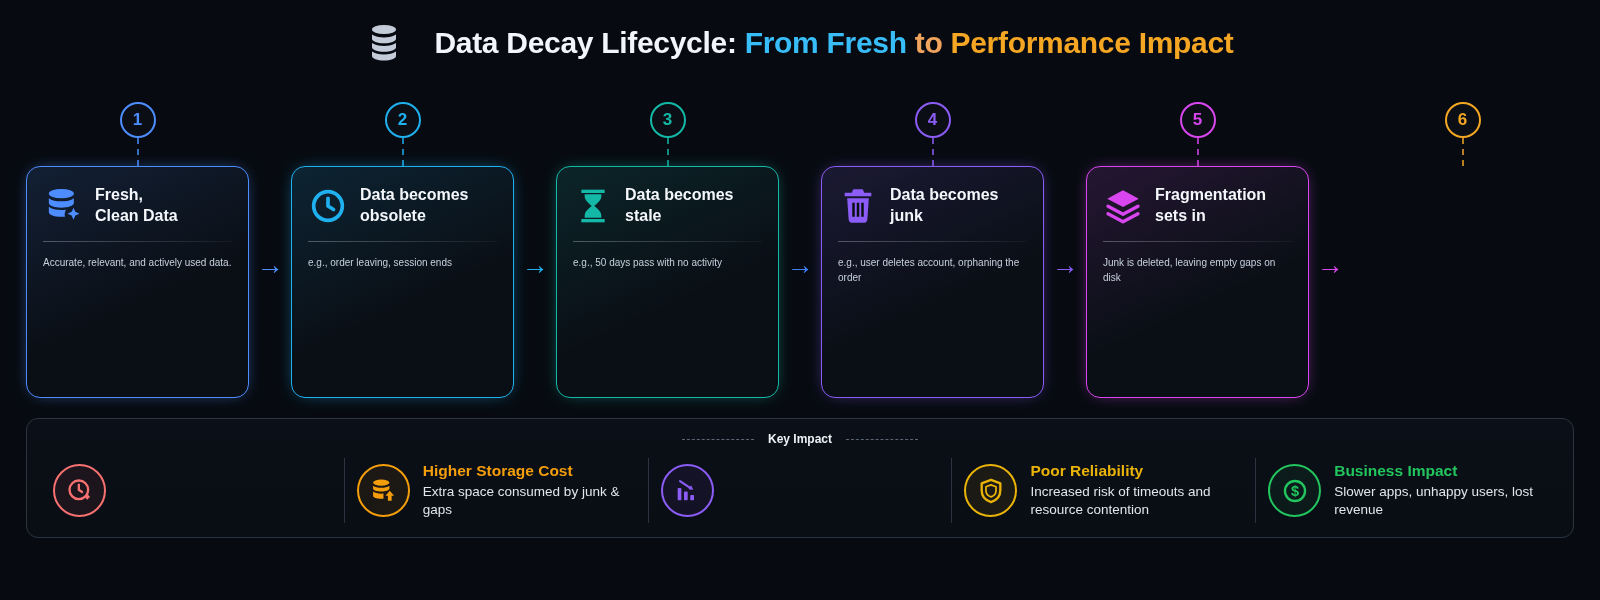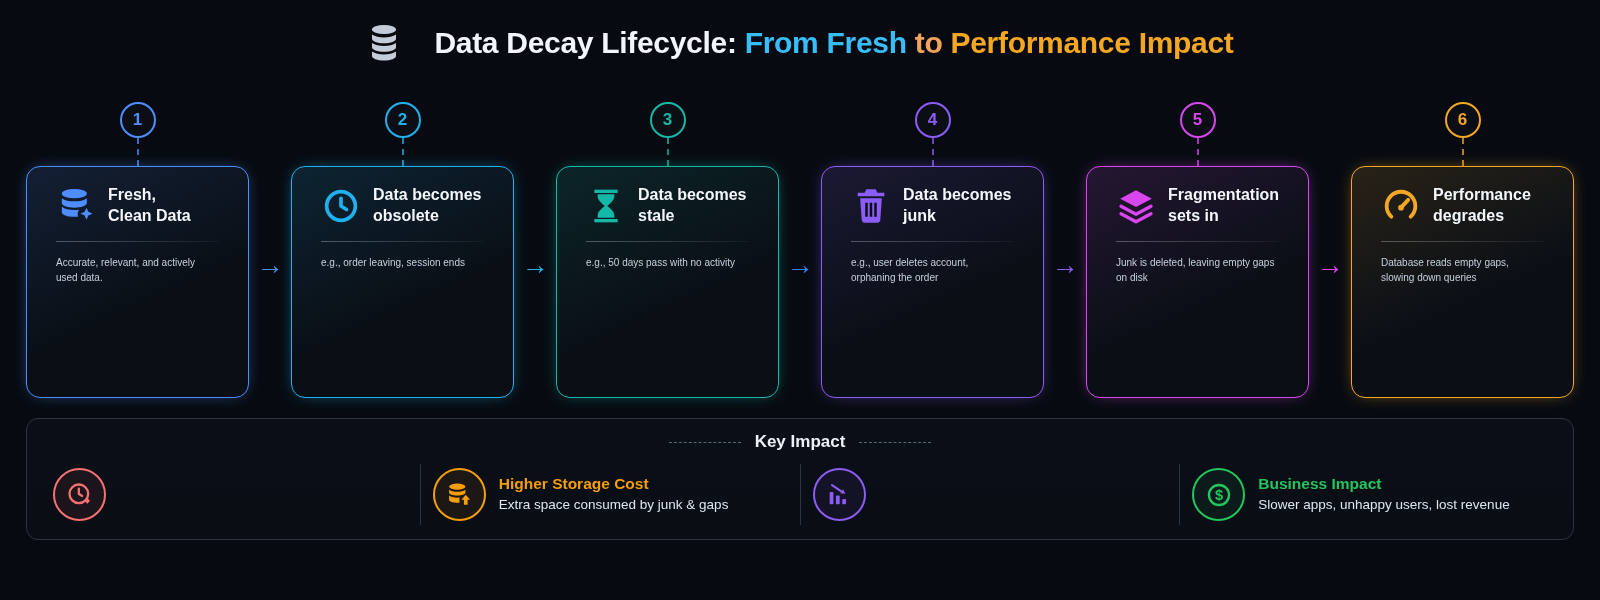--- a/index.html
+++ b/index.html
@@ -26,21 +26,21 @@
   .step-circle {
     width: 36px; height: 36px; border-radius: 50%;
     border: 2px solid var(--c); color: var(--c);
     display: flex; align-items: center; justify-content: center;
     font-weight: 700; font-size: 17px; background: rgba(255,255,255,0.02);
     flex: 0 0 auto;
   }
   .step-dash { height: 28px; width: 0; border-left: 2px dashed var(--c); opacity: 0.75; }
   .card {
     width: 100%; height: 232px; border: 1.5px solid var(--c); border-radius: 14px;
-    padding: 18px 29px; background: #0a0f16;
+    padding: 18px 16px; background: #0a0f16;
     background: linear-gradient(155deg, color-mix(in srgb, var(--c) 13%, transparent), rgba(10,15,22,0) 58%), #0a0f16;
     box-shadow: 0 0 18px -8px var(--c);
   }
   .card-head { display: flex; align-items: center; gap: 12px; }
   .card-icon { width: 40px; height: 40px; color: var(--c); flex: 0 0 auto; }
   .card-icon svg { width: 100%; height: 100%; }
   .card-title { font-size: 16px; font-weight: 700; color: #f4f7fb; line-height: 1.3; white-space: pre-line; }
   .card-divider {
     height: 1px; margin: 14px 0 13px;
     background: linear-gradient(to right, rgba(255,255,255,0.28), rgba(255,255,255,0.04));
@@ -51,21 +51,21 @@
   .arrow::after { content: "\2192"; font-size: 27px; font-weight: 700; line-height: 1; }
 
   
   .impact-panel {
     margin: 20px 26px 0; border: 1px solid #2c3442; border-radius: 12px;
     background: linear-gradient(180deg, #0b0f17, #090d14);
     padding: 13px 14px 14px;
   }
   .impact-head { display: flex; align-items: center; justify-content: center; gap: 14px; margin-bottom: 12px; }
   .impact-head .line { width: 72px; border-top: 1px dashed #5a6576; }
-  .impact-heading { font-size: 17px; font-weight: 700; color: #edf1f6; }
+  .impact-heading { font-size: 12px; font-weight: 700; color: #edf1f6; }
   .impact-row { display: flex; align-items: stretch; }
   .impact-item { flex: 1; display: flex; align-items: center; gap: 13px; padding: 4px 12px; min-width: 0; }
   .impact-item + .impact-item { border-left: 1px solid #2c3442; }
   .impact-ring {
     width: 53px; height: 53px; border-radius: 50%; flex: 0 0 auto;
     border: 2px solid var(--c); color: var(--c);
     display: flex; align-items: center; justify-content: center;
     background: transparent;
     background: color-mix(in srgb, var(--c) 8%, transparent);
   }
@@ -197,35 +197,20 @@
       <div class="card-divider"></div>
       <div class="card-desc">Junk is deleted, leaving empty gaps on disk</div>
     </div>
   </div>
 
   <div class="arrow" style="--c: #d946ef;"></div>
 
   <div class="step" style="--c: #f5a623;">
     <div class="step-circle">6</div>
     <div class="step-dash"></div>
-    <div class="card">
-      <div class="card-head">
-        <span class="card-icon">
-          <svg viewBox="0 0 24 24" fill="none" stroke="currentColor" stroke-width="2.3" stroke-linecap="round">
-            <path d="M6.2 18.4 A8.6 8.6 0 1 1 17.8 18.4"></path>
-            <path d="M12 13l4.3-4.7"></path>
-            <circle cx="12" cy="13" r="1.7" fill="currentColor" stroke="none"></circle>
-          </svg>
-        </span>
-        <span class="card-title">Performance
-degrades</span>
-      </div>
-      <div class="card-divider"></div>
-      <div class="card-desc">Database reads empty gaps, slowing down queries</div>
-    </div>
   </div>
 
 </div>
 
 <div class="impact-panel">
   <div class="impact-head">
     <span class="line"></span>
     <span class="impact-heading">Key Impact</span>
     <span class="line"></span>
   </div>
@@ -261,20 +246,32 @@
         <svg viewBox="0 0 24 24" fill="currentColor">
           <rect x="4" y="9.5" width="3.2" height="10.5" rx="0.7"></rect>
           <rect x="9.4" y="12.5" width="3.2" height="7.5" rx="0.7"></rect>
           <rect x="14.8" y="15.5" width="3.2" height="4.5" rx="0.7"></rect>
           <path d="M6 3.6l9 6" stroke="currentColor" stroke-width="1.8" fill="none" stroke-linecap="round"></path>
           <path d="M17.4 10.9l-4.2-.3 2.3-3.5z"></path>
         </svg>
       </span>
     </div>
 
+    <div class="impact-item" style="--c: #eab308;">
+      <span class="impact-ring">
+        <svg viewBox="0 0 24 24" fill="none" stroke="currentColor" stroke-width="2" stroke-linejoin="round">
+          <path d="M12 2.5l8 3v5.8c0 5-3.4 8.7-8 10.2-4.6-1.5-8-5.2-8-10.2V5.5z"></path>
+          <path d="M12 6.8l4.3 1.6v3.2c0 2.7-1.8 4.7-4.3 5.5-2.5-.8-4.3-2.8-4.3-5.5V8.4z" stroke-width="1.5"></path>
+        </svg>
+      </span>
+      <div>
+        <div class="impact-title">Poor Reliability</div>
+        <div class="impact-desc">Increased risk of timeouts and resource contention</div>
+      </div>
+    </div>
 
     <div class="impact-item" style="--c: #22c55e;">
       <span class="impact-ring">
         <svg viewBox="0 0 24 24" fill="none" stroke="currentColor" stroke-width="2">
           <circle cx="12" cy="12" r="8.6"></circle>
           <text x="12" y="16.3" text-anchor="middle" font-size="12.5" font-weight="bold" fill="currentColor" stroke="none" font-family="Liberation Sans, sans-serif">$</text>
         </svg>
       </span>
       <div>
         <div class="impact-title">Business Impact</div>

